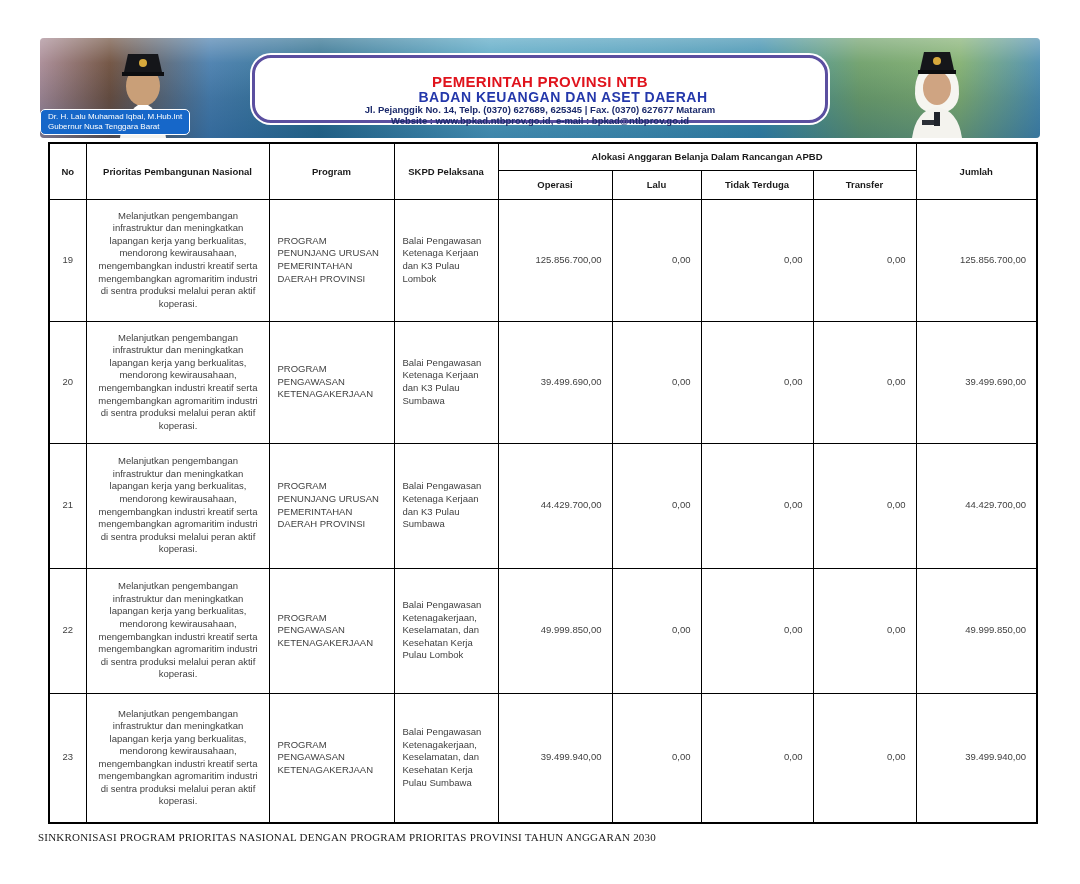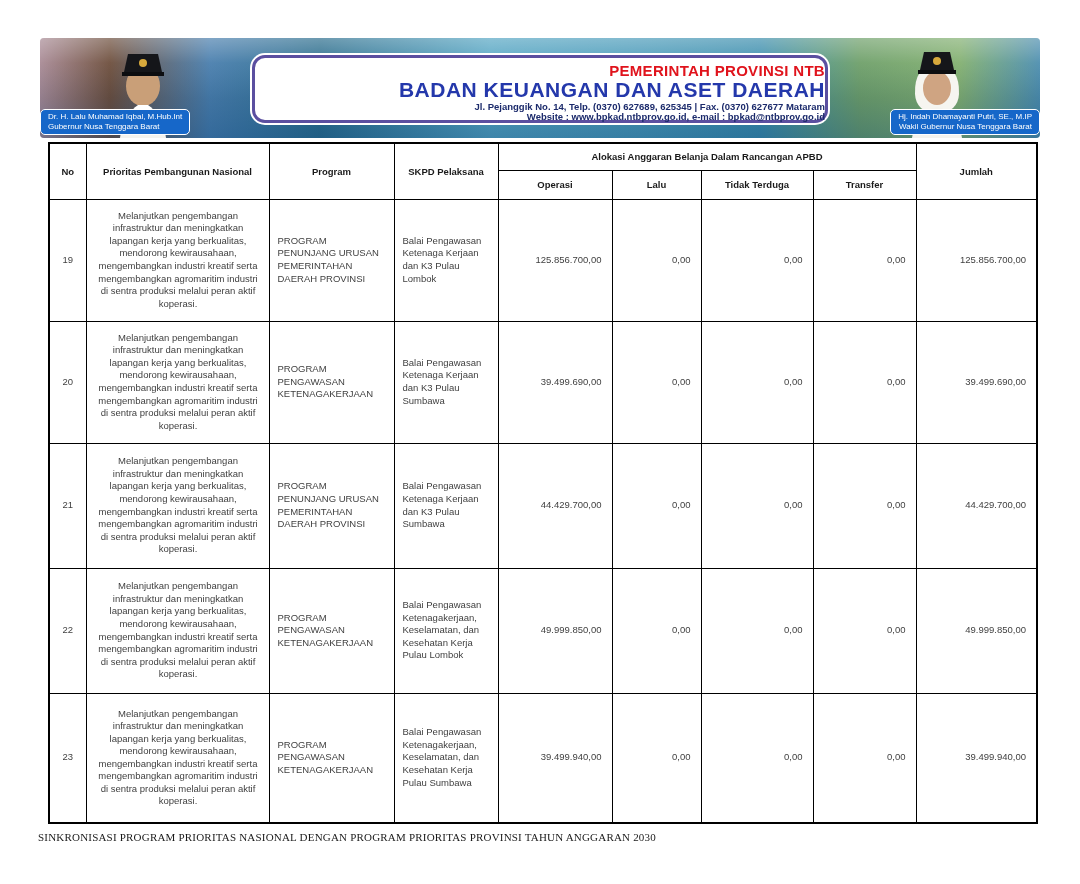--- a/index.html
+++ b/index.html
@@ -27,26 +27,26 @@
       rgba(255,255,255,0.30) 0%, rgba(255,255,255,0.05) 25%,
       rgba(0,40,80,0.12) 60%, rgba(0,55,110,0.30) 100%);
   }
   .official { position: absolute; bottom: 0; width: 150px; height: 96px; }
   .official.left { left: 28px; }
   .official.right { right: 28px; }
 
   .center-panel {
     position: absolute; left: 50%; top: 17px; transform: translateX(-50%);
     width: 576px; height: 68px; background: #ffffff;
-    border: 3px solid #5b4fa0; border-radius: 13px;
+    border: 3px solid #5b4fa0; border-radius: 19px;
     box-shadow: 0 0 0 2px #ffffff;
-    text-align: right; padding-top: 5px; line-height: 1.08;
+    text-align: center; padding-top: 16px; line-height: 1.08;
   }
   .org-line1 { color: #e0131c; font-weight: bold; font-size: 15px; letter-spacing: 0.3px; }
-  .org-line2 { color: #2438ab; font-weight: bold; font-size: 21px; letter-spacing: 0.5px; margin-left: 46px; }
+  .org-line2 { color: #2438ab; font-weight: bold; font-size: 14px; letter-spacing: 0.5px; margin-left: 46px; }
   .org-line3, .org-line4 { color: #1b2a6b; font-weight: bold; font-size: 9.5px; }
 
   .nameplate {
     position: absolute; bottom: 3px; background: #1667c9; border: 1px solid #ffffff;
     border-radius: 5px; color: #ffffff; font-weight: normal; font-size: 8px;
     line-height: 1.25; padding: 2px 7px; white-space: nowrap;
   }
   .nameplate.left { left: 0px; text-align: left; }
   .nameplate.right { right: 0px; text-align: right; }
 
@@ -110,24 +110,20 @@
     <div class="center-panel">
       <div class="org-line1">PEMERINTAH PROVINSI NTB</div>
       <div class="org-line2">BADAN KEUANGAN DAN ASET DAERAH</div>
       <div class="org-line3">Jl. Pejanggik No. 14, Telp. (0370) 627689, 625345 | Fax. (0370) 627677 Mataram</div>
       <div class="org-line4">Website : www.bpkad.ntbprov.go.id, e-mail : bpkad@ntbprov.go.id</div>
     </div>
 
     <div class="nameplate left">
       <div>Dr. H. Lalu Muhamad Iqbal, M.Hub.Int</div>
       <div>Gubernur Nusa Tenggara Barat</div>
-    </div>
-    <div class="nameplate right">
-      <div>Hj. Indah Dhamayanti Putri, SE., M.IP</div>
-      <div>Wakil Gubernur Nusa Tenggara Barat</div>
     </div>
   </div>
 
   <table class="apbd-table">
     <colgroup>
       <col style="width:37px">
         <col style="width:183px">
         <col style="width:125px">
       <col style="width:104px">
         <col style="width:114px">

